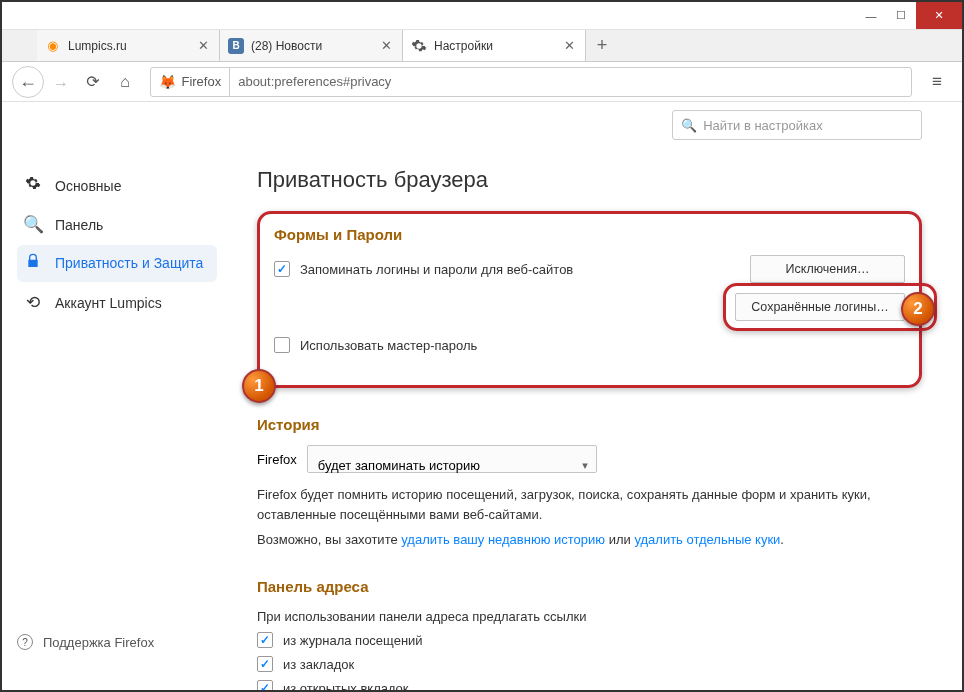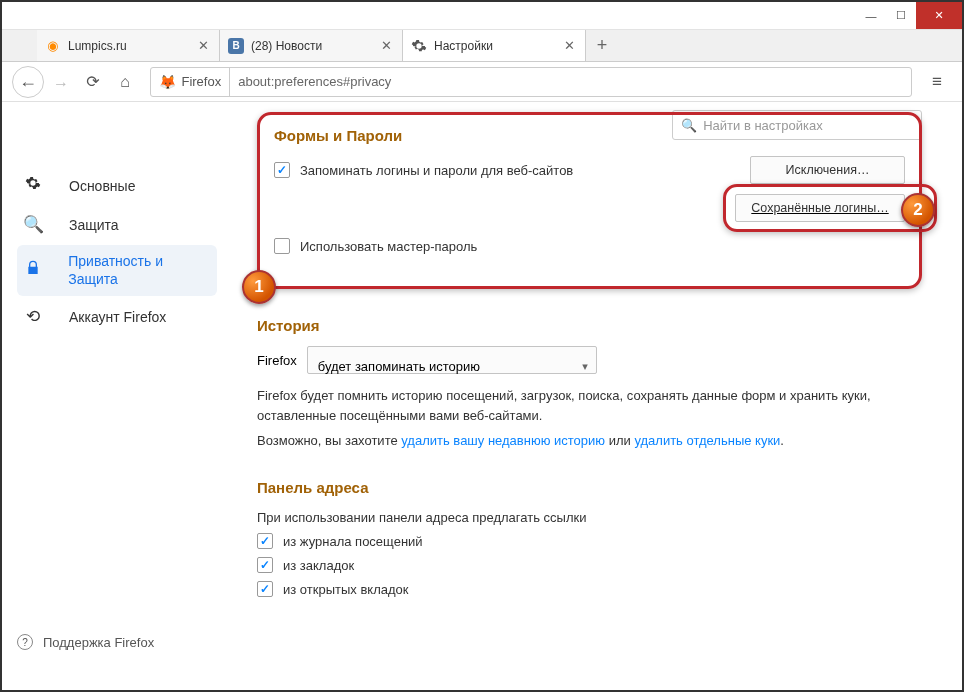--- a/index.html
+++ b/index.html
@@ -26,21 +26,21 @@
 .navbtn.fwd { color: #bbb; }
 .urlbox { flex: 1; height: 30px; border: 1px solid #ccc; border-radius: 3px; display: flex; align-items: center; margin: 0 8px; font-size: 13px; }
 .url-id { border-right: 1px solid #ccc; height: 100%; display: flex; align-items: center; gap: 5px; padding: 0 8px; color: #555; }
 .url-id .ffic { color: #ff9400; font-size: 14px; }
 .url-text { padding: 0 8px; color: #666; flex: 1; }
 .hamburger { width: 30px; text-align: center; font-size: 17px; color: #555; }
 
 
 .content { display: flex; position: absolute; top: 100px; bottom: 0; left: 0; right: 0; }
 .sidebar { width: 215px; padding: 65px 0 0 15px; }
-.cat { display: flex; align-items: center; gap: 26px; padding: 8px 6px; font-size: 14px; color: #333; border-radius: 3px; margin-bottom: 2px; }
+.cat { display: flex; align-items: center; gap: 12px; padding: 8px 6px; font-size: 14px; color: #333; border-radius: 3px; margin-bottom: 2px; }
 .cat .ic { width: 20px; text-align: center; font-size: 17px; }
 .cat.active { background: #eef3f9; color: #1a73e8; border-radius: 6px; }
 .cat.active .ic { color: #1a73e8; }
 .support { position: absolute; bottom: 40px; left: 15px; display: flex; align-items: center; gap: 10px; font-size: 13px; color: #555; }
 .support .ic { border: 1.5px solid #888; border-radius: 50%; width: 16px; height: 16px; font-size: 10px; display: flex; align-items: center; justify-content: center; }
 
 .main { flex: 1; padding: 10px 40px 0 40px; position: relative; }
 .searchpref { position: absolute; top: 8px; right: 40px; width: 250px; height: 30px; border: 1px solid #ccc; border-radius: 3px; display: flex; align-items: center; padding: 0 8px; color: #999; font-size: 13px; gap: 6px; }
 h1.pagetitle { font-size: 22px; font-weight: 400; color: #333; margin-top: 55px; margin-bottom: 18px; }
 
@@ -118,58 +118,59 @@
     <div class="cat">
       <span class="ic">
         <svg class="ic-gear" viewBox="0 0 24 24" fill="#333">
             <path d="M12 8a4 4 0 100 8 4 4 0 000-8zm9 4a7 7 0 01-.1 1.2l2 1.6-2 3.4-2.4-.8a7 7 0 01-2 1.2l-.4 2.5h-4l-.4-2.5a7 7 0 01-2-1.2l-2.4.8-2-3.4 2-1.6A7 7 0 013 12a7 7 0 01.1-1.2l-2-1.6 2-3.4 2.4.8a7 7 0 012-1.2L8 3h4l.4 2.5a7 7 0 012 1.2l2.4-.8 2 3.4-2 1.6c.1.4.2.8.2 1.1z"></path>
           </svg>
       </span>
       <span>Основные</span>
     </div>
     <div class="cat">
       <span class="ic" style="font-weight:bold">🔍</span>
-      <span>Защита</span>
+      <span>Панель</span>
     </div>
     <div class="cat active">
       <span class="ic">
         <svg class="ic-lock" viewBox="0 0 24 24" fill="#1a73e8">
             <path d="M6 10V7a6 6 0 1112 0v3h1v11H5V10h1zm2 0h8V7a4 4 0 10-8 0v3z"></path>
           </svg>
       </span>
       <span style="line-height:1.25">Приватность и Защита</span>
     </div>
     <div class="cat">
       <span class="ic">⟲</span>
-      <span>Аккаунт Firefox</span>
+      <span>Аккаунт Lumpics</span>
     </div>
     <div class="support">
       <span class="ic">?</span>
       <span>Поддержка Firefox</span>
     </div>
   </div>
 
   <div class="main">
     <div class="searchpref">
       <span>🔍</span>
       <span>Найти в настройках</span>
     </div>
 
+    <h1 class="pagetitle">Приватность браузера</h1>
 
     <div class="section forms-block" style="border:3px solid #c1272d;border-radius:14px;box-shadow:0 2px 6px rgba(0,0,0,.25);">
       <h2>Формы и Пароли</h2>
       <div class="row">
         <label class="chk">
           <span class="chkbox checked"></span>
           <span>Запоминать логины и пароли для веб-сайтов</span>
         </label>
         <div class="btn">Исключения…</div>
       </div>
       <div class="row" style="justify-content:flex-end;position:relative;">
-        <div style="position:relative;text-decoration:underline;">
+        <div style="position:relative;">
           <div class="btn" style="min-width:170px">Сохранённые логины…</div>
           <div class="frame" style="top:-10px;left:-12px;right:-32px;bottom:-10px;"></div>
         </div>
       </div>
       <div class="row">
         <label class="chk">
           <span class="chkbox"></span>
           <span>Использовать мастер-пароль</span>
         </label>
       </div>

